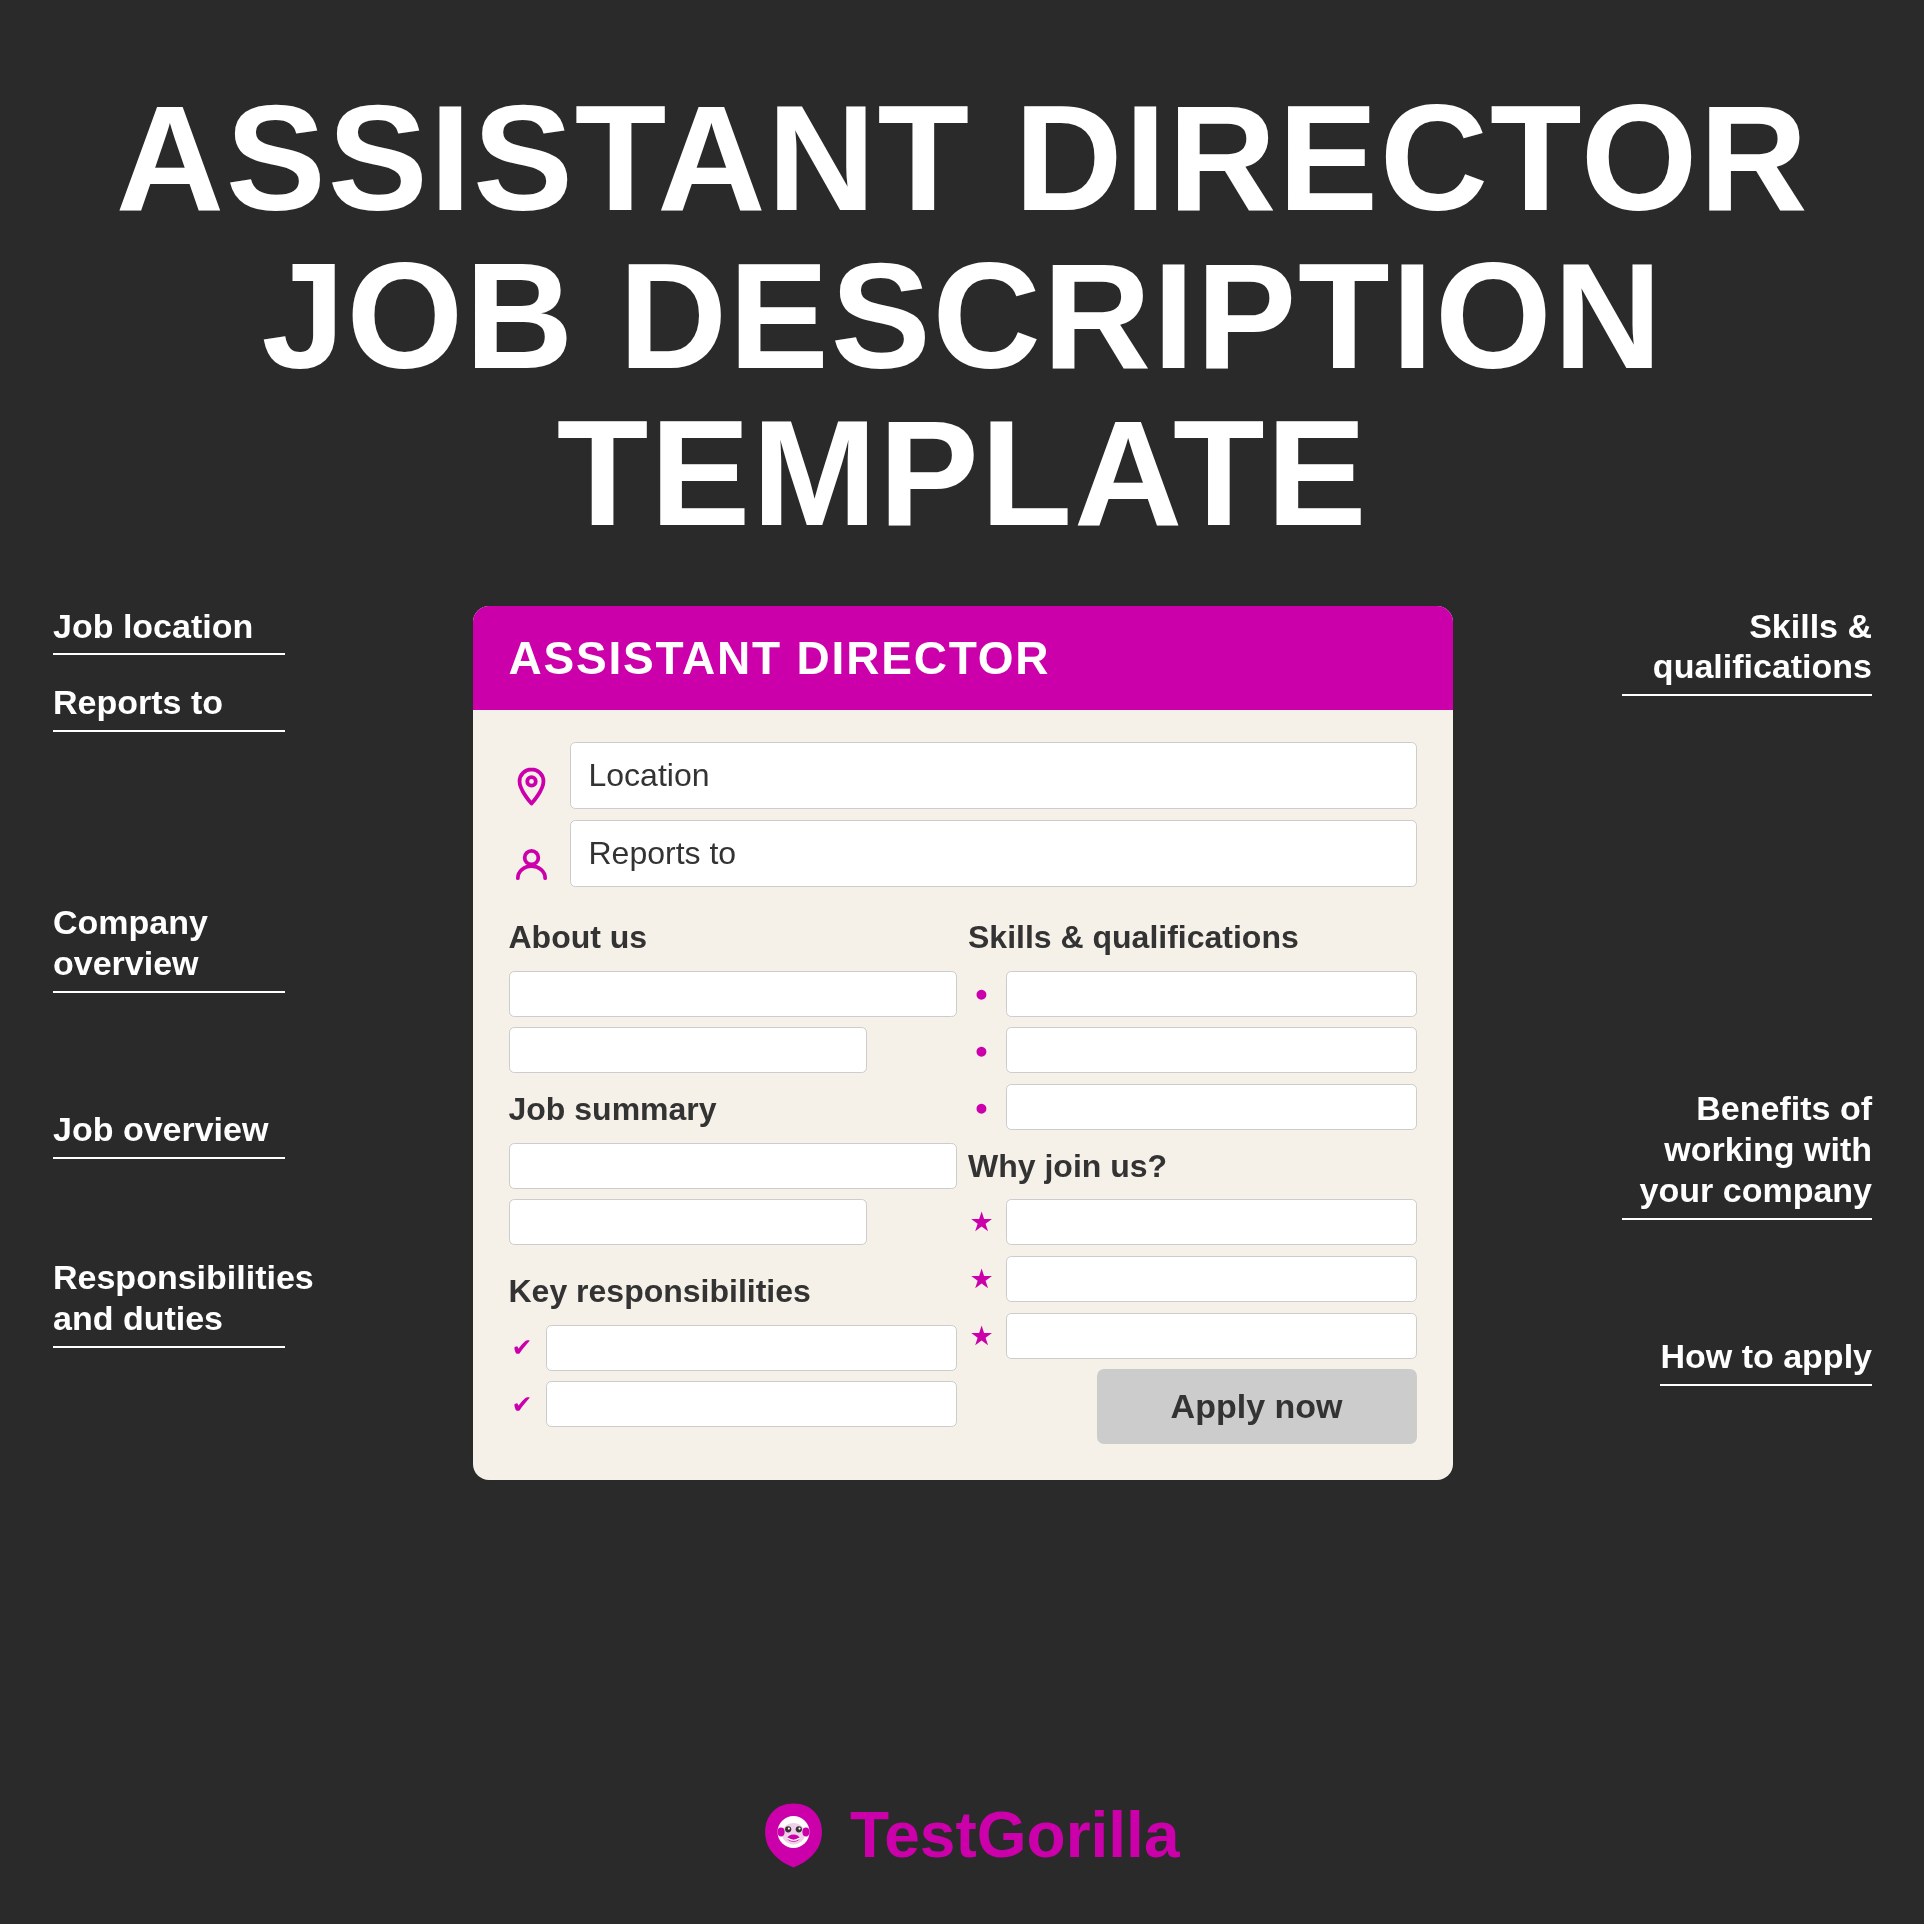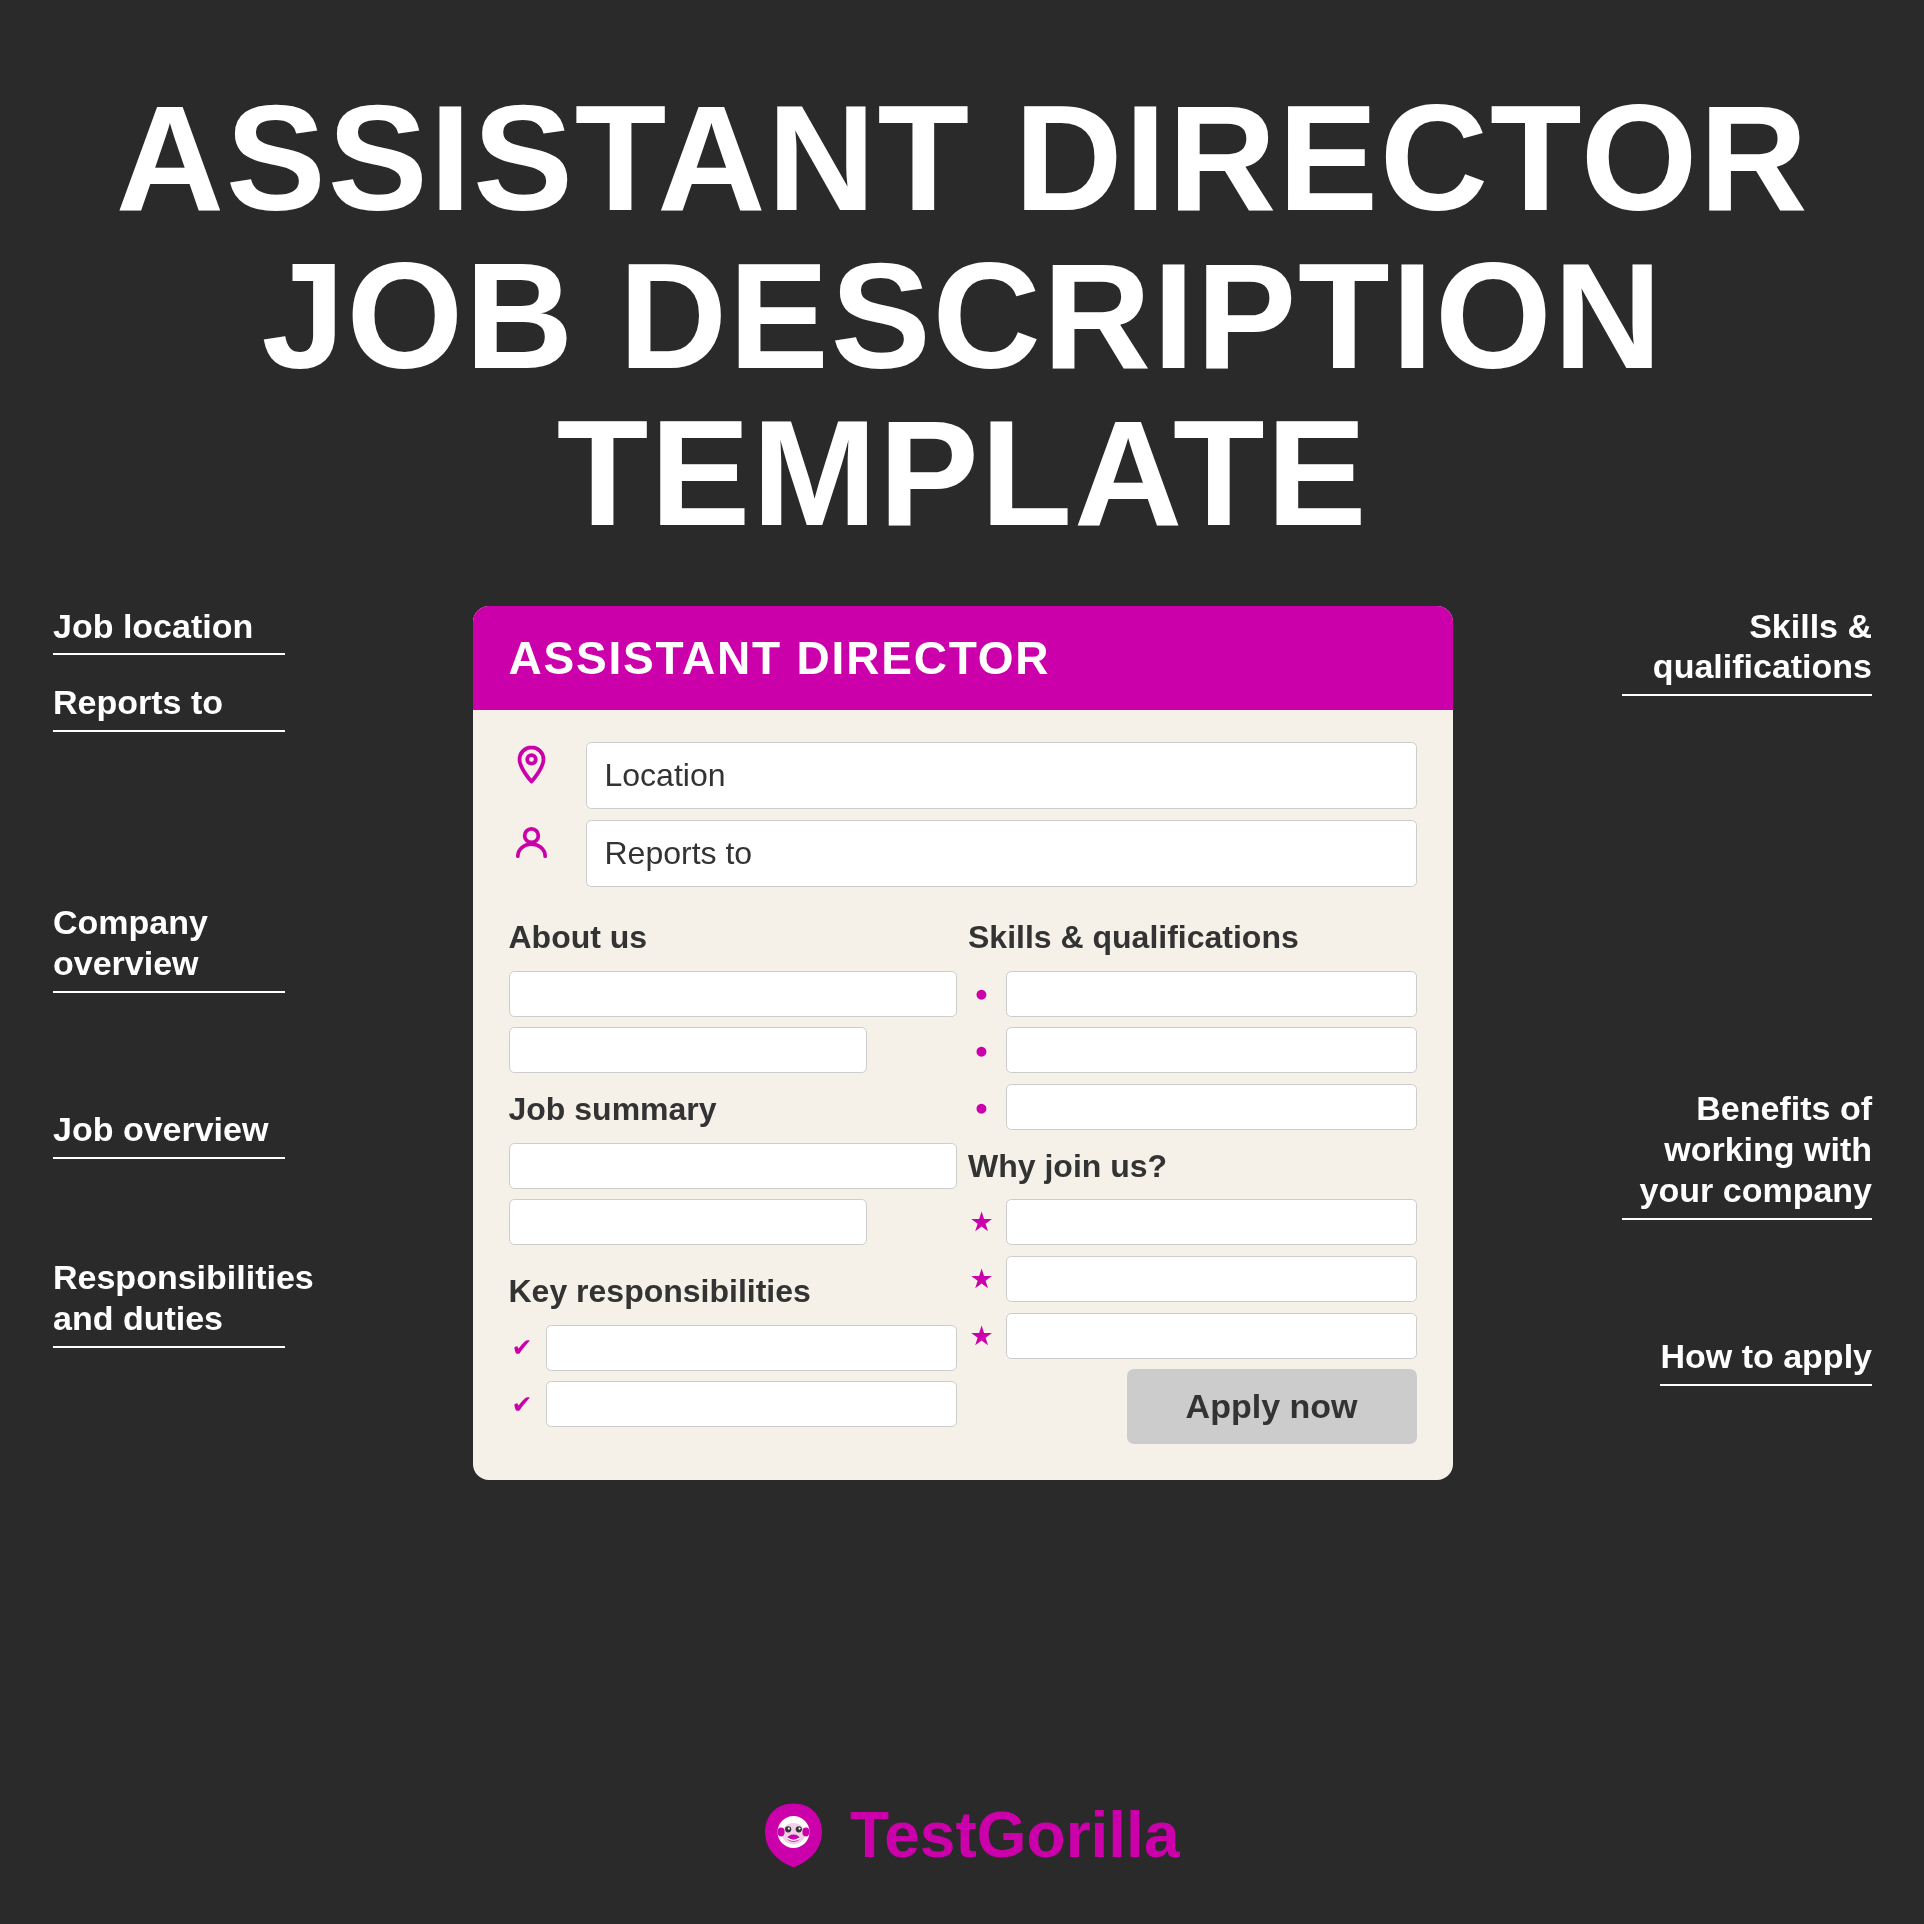--- a/index.html
+++ b/index.html
@@ -125,22 +125,22 @@
 
     
     .info-rows {
       display: flex;
       flex-direction: column;
       gap: 10.7px;
       margin-bottom: 32px;
     }
     .info-row {
       display: flex;
-      align-items: flex-start;
-      gap: 31px;
+      align-items: flex-end;
+      gap: 15px;
     }
     .info-icon {
       width: 46px;
       height: 46px;
       color: #cc00aa;
       flex-shrink: 0;
       display: flex;
       align-items: center;
       justify-content: center;
     }
@@ -223,21 +223,21 @@
       display: flex;
       justify-content: flex-end;
       margin-top: 9px;
     }
     .apply-btn {
       background: #cccccc;
       color: #333333;
       font-size: 34px;
       font-weight: 700;
       font-family: Arial, sans-serif;
-      padding: 18px 59px;
+      padding: 18px 74px;
       border: none;
       border-radius: 7.1px;
       cursor: pointer;
     }
 
     
     .footer {
       position: absolute;
       bottom: 53px;
       left: 12px;

